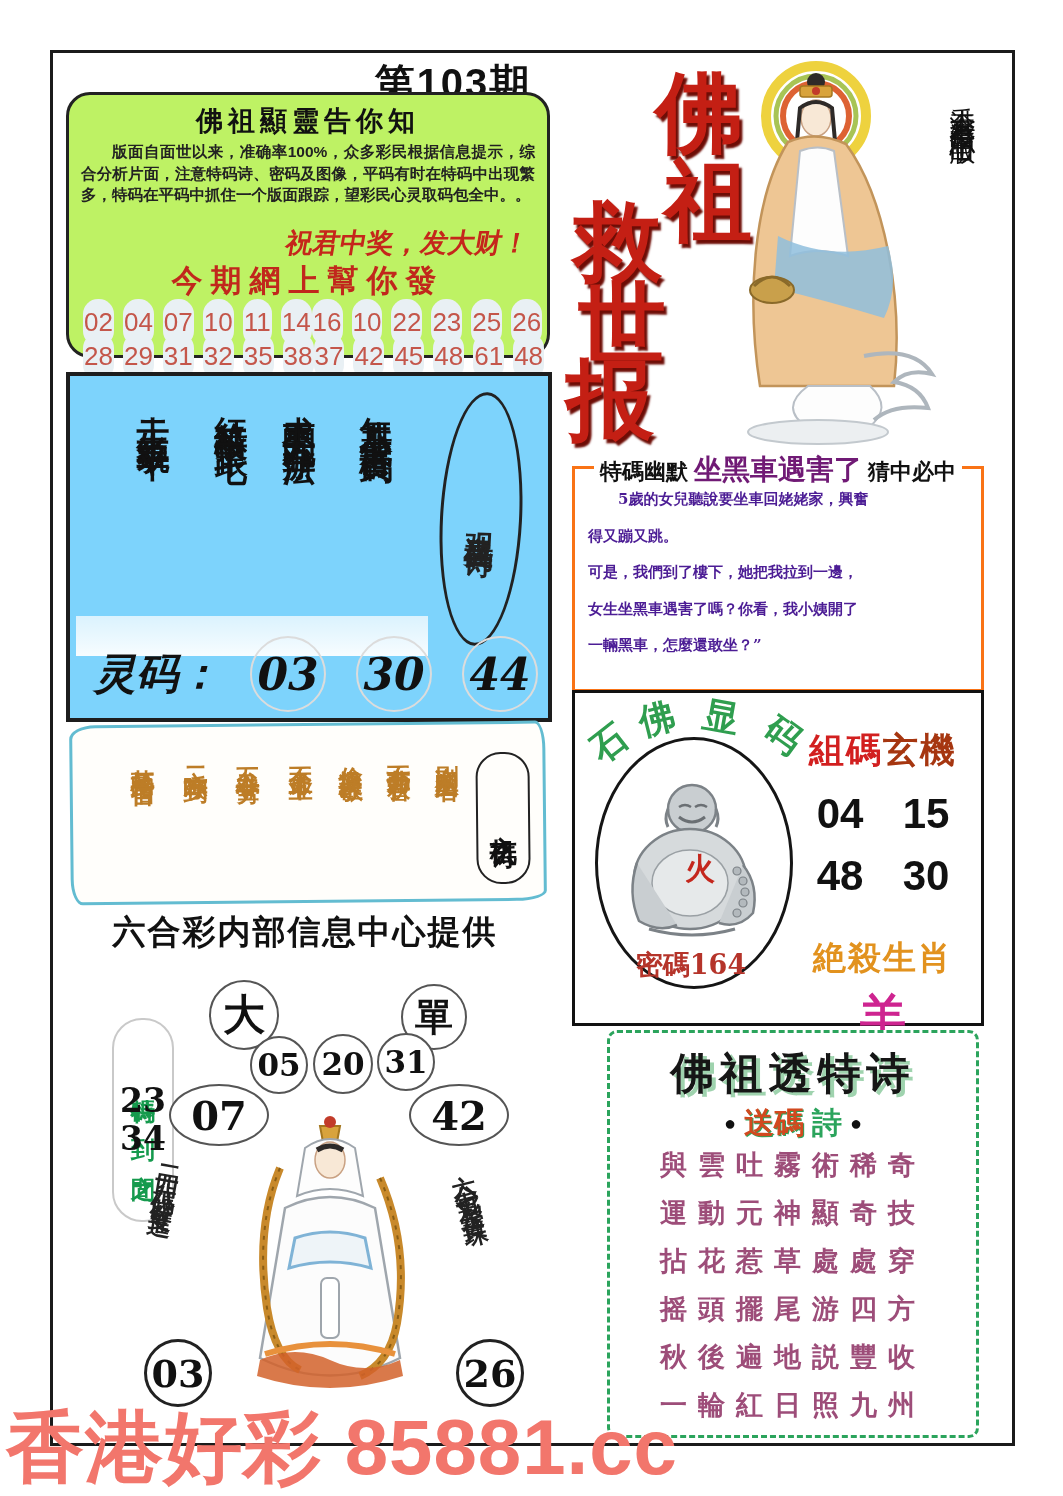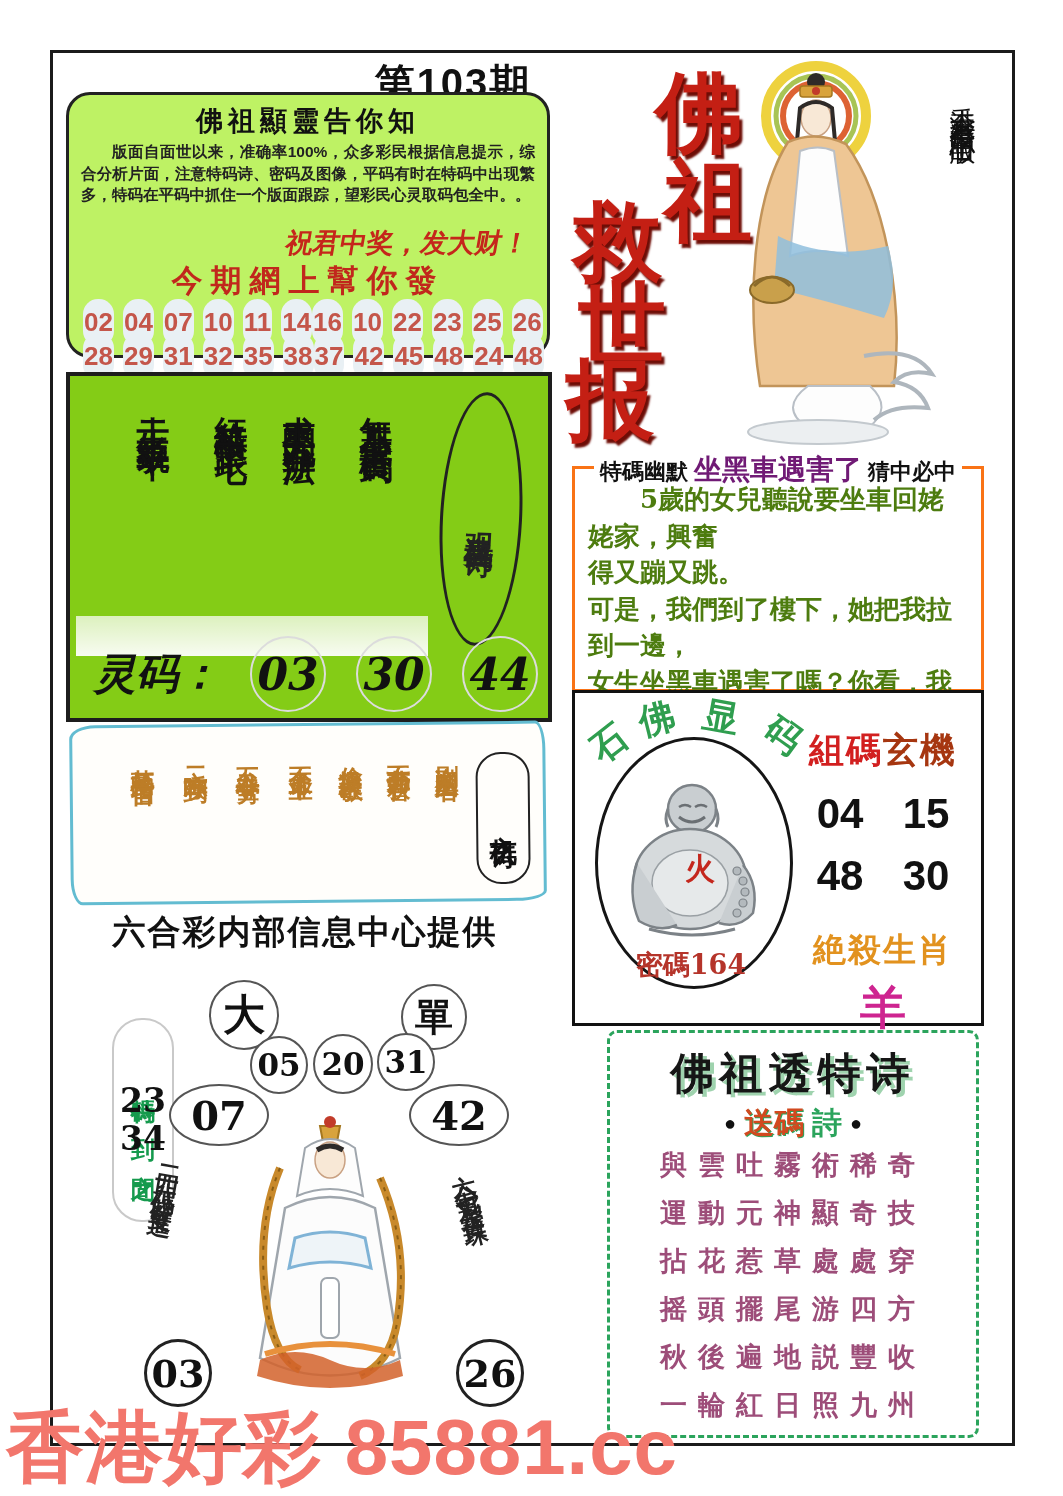--- a/index.html
+++ b/index.html
@@ -14,23 +14,23 @@
 
   .notice-box{left:66px;top:92px;width:478px;height:260px;border:3px solid #222;border-radius:24px;background:#bef264;}
   .notice-title{position:absolute;top:8px;left:0;right:0;text-align:center;font-size:27px;font-weight:bold;letter-spacing:5px;color:#111;}
   .notice-body{position:absolute;top:46px;left:12px;right:12px;font-size:15.5px;line-height:21.5px;font-weight:bold;color:#222;text-align:justify;text-indent:2em;}
   .notice-wish{position:absolute;top:130px;right:18px;font-size:27px;font-weight:bold;color:#c5261b;transform:skewX(-10deg);}
   .notice-slogan{position:absolute;top:165px;left:0;right:0;text-align:center;font-size:31px;font-weight:bold;letter-spacing:8px;color:#c1271c;}
   .numrow{position:absolute;left:14px;right:14px;display:flex;justify-content:space-between;}
   .numrow.r1{top:204px;}
   .numrow.r2{top:238px;}
   .numgrp{display:flex;gap:9px;}
-  .lucky{font-size:26px;font-weight:bold;color:#c4564a;background:#e9f0f4;padding:8px 1px;font-family:"Liberation Sans",sans-serif;border-radius:15px;}
-
-  .lingma-box{left:66px;top:372px;width:478px;height:342px;border:4px solid #1d1d1d;background:#84cc16;}
+  .lucky{font-size:26px;font-weight:normal;color:#c4564a;background:#e9f0f4;padding:8px 1px;font-family:"Liberation Sans",sans-serif;border-radius:15px;}
+
+  .lingma-box{left:66px;top:372px;width:478px;height:342px;border:4px solid #1d1d1d;background:#7dd3fc;}
   .lm-col{position:absolute;top:14px;height:270px;font-size:33px;font-weight:bold;color:#111;letter-spacing:6px;font-family:"DejaVu Serif",serif;}
   .lm-c1{left:60px;} .lm-c2{left:138px;} .lm-c3{left:206px;} .lm-c4{left:283px;}
   .lm-smudge{position:absolute;left:6px;top:240px;width:352px;height:40px;background:linear-gradient(#ffffffb8,#fffffff0);}
   .lm-oval{position:absolute;left:370px;top:16px;width:76px;height:248px;border:3px solid #222;border-radius:50%;display:flex;align-items:center;justify-content:center;transform:rotate(3deg);}
   .lm-oval span{font-size:29px;font-weight:bold;letter-spacing:4px;color:#222;}
   .lm-row{position:absolute;left:24px;bottom:6px;display:flex;align-items:center;gap:30px;}
   .lm-label{font-size:42px;font-weight:bold;font-family:"DejaVu Serif",serif;font-style:italic;color:#111;}
   .lm-num{width:72px;height:72px;border:2px solid #dcdcdc;border-radius:50%;display:flex;align-items:center;justify-content:center;font-size:44px;font-weight:bold;font-style:italic;font-family:"DejaVu Serif",serif;color:#111;}
 
   .xuanji-box{left:70px;top:723px;width:470px;height:174px;border:3px solid #63bcd1;border-radius:26px 10px 30px 12px / 14px 28px 10px 26px;transform:rotate(-0.6deg);background:#fffefb;}
@@ -64,39 +64,39 @@
   .mast-char{font-family:"DejaVu Serif",serif;font-weight:bold;font-size:88px;line-height:1;color:#c41f14;text-shadow:3px 4px 2px #6e0d06;}
   .mc-1{left:655px;top:68px;} .mc-2{left:664px;top:156px;} .mc-3{left:574px;top:197px;} .mc-4{left:578px;top:279px;} .mc-5{left:566px;top:355px;}
   .standing{left:688px;top:56px;}
   .publisher{left:946px;top:86px;height:345px;font-size:26px;color:#111;letter-spacing:3px;font-family:"DejaVu Serif",serif;}
 
   .joke-box{left:572px;top:466px;width:406px;height:220px;border:3px solid #f97316;background:#fff;}
   .joke-head{position:absolute;top:-18px;left:0;right:0;text-align:center;}
   .joke-head .wrap{display:inline-flex;align-items:baseline;gap:6px;background:#fff;padding:0 6px;}
   .joke-prefix,.joke-suffix{font-size:22px;font-weight:bold;color:#111;font-family:"DejaVu Serif",serif;}
   .joke-highlight{font-size:28px;font-weight:bold;color:#701a75;font-family:"DejaVu Serif",serif;}
-  .joke-body{position:absolute;top:12px;left:13px;right:13px;font-size:26px;line-height:36.5px;font-weight:bold;color:#4d7c0f;font-family:"DejaVu Serif",serif;}
+  .joke-body{position:absolute;top:12px;left:13px;right:13px;font-size:15px;line-height:36.5px;font-weight:bold;color:#4c1d95;font-family:"DejaVu Serif",serif;}
   .joke-line.first{text-indent:2em;}
 
   .shifo-box{left:572px;top:690px;width:406px;height:330px;border:3px solid #111;background:#fff;}
   .sf-oval{position:absolute;left:20px;top:44px;width:192px;height:246px;border:3px solid #151515;border-radius:50%;}
   .arc-ch{position:absolute;font-size:36px;font-weight:bold;color:#2f9e4f;font-family:"DejaVu Serif",serif;}
   .arc-1{left:16px;top:26px;transform:rotate(-38deg);}
   .arc-2{left:64px;top:2px;transform:rotate(-14deg);}
   .arc-3{left:128px;top:0px;transform:rotate(10deg);}
   .arc-4{left:190px;top:18px;transform:rotate(36deg);}
   .sf-buddha{position:absolute;left:44px;top:80px;}
   .sf-fire{position:absolute;left:110px;top:156px;font-size:30px;font-weight:bold;color:#c4271d;font-family:"DejaVu Serif",serif;}
   .sf-mima{position:absolute;left:20px;top:254px;width:192px;text-align:center;font-size:27px;font-weight:bold;color:#b5342a;font-family:"DejaVu Serif",serif;}
   .sf-right{position:absolute;left:222px;top:34px;width:172px;text-align:center;}
   .zuma-title{font-size:35px;font-weight:bold;font-family:"DejaVu Serif",serif;letter-spacing:2px;}
   .zuma-a{color:#d21f1f;} .zuma-b{color:#a63610;}
   .zuma-row{display:flex;justify-content:space-around;font-size:42px;font-weight:bold;color:#111;}
   .zuma-row.one{margin-top:16px;} .zuma-row.two{margin-top:14px;}
-  .jueshi{margin-top:28px;font-size:33px;font-weight:bold;color:#e2921e;letter-spacing:2px;font-family:"DejaVu Serif",serif;}
+  .jueshi{margin-top:36px;font-size:33px;font-weight:bold;color:#e2921e;letter-spacing:2px;font-family:"DejaVu Serif",serif;}
   .yang{margin-top:4px;font-size:46px;font-weight:bold;color:#ce2490;font-family:"DejaVu Serif",serif;}
 
   .poem-box{left:607px;top:1030px;width:366px;height:402px;border:3px dashed #2ba45c;border-radius:10px;background:#fff;}
   .poem-title{position:absolute;top:12px;left:0;right:0;text-align:center;font-size:43px;font-weight:bold;color:#161616;letter-spacing:6px;font-family:"DejaVu Serif",serif;text-shadow:4px 3px 0 #9fd3ae;}
   .poem-sub{position:absolute;top:70px;left:0;right:0;text-align:center;display:flex;align-items:center;justify-content:center;gap:8px;}
   .dot{font-size:20px;color:#111;}
   .sub-a{font-size:30px;font-weight:bold;color:#d2491f;font-family:"DejaVu Serif",serif;text-shadow:1px 1px 0 #2ba45c;}
   .sub-b{font-size:30px;font-weight:bold;color:#2ba45c;font-family:"DejaVu Serif",serif;}
   .poem-rows{position:absolute;top:108px;left:0;right:0;text-align:center;}
   .poem-row{font-size:27px;line-height:48px;font-weight:bold;color:#9d4d79;letter-spacing:11px;font-family:"DejaVu Serif",serif;white-space:nowrap;}
@@ -142,21 +142,21 @@
         <span class="lucky">31</span>
         <span class="lucky">32</span>
         <span class="lucky">35</span>
         <span class="lucky">38</span>
       </div>
       <div class="numgrp">
         <span class="lucky">37</span>
         <span class="lucky">42</span>
         <span class="lucky">45</span>
         <span class="lucky">48</span>
-        <span class="lucky">24</span>
+        <span class="lucky">61</span>
         <span class="lucky">48</span>
       </div>
     </div>
   </div>
 
   <div class="abs lingma-box">
     <div class="lm-col lm-c1 vtext">十二生肖貌平平</div>
     <div class="lm-col lm-c2 vtext">紅綠投中一跟七</div>
     <div class="lm-col lm-c3 vtext">求單問九有辦法</div>
     <div class="lm-col lm-c4 vtext">無八不成富貴碼</div>

